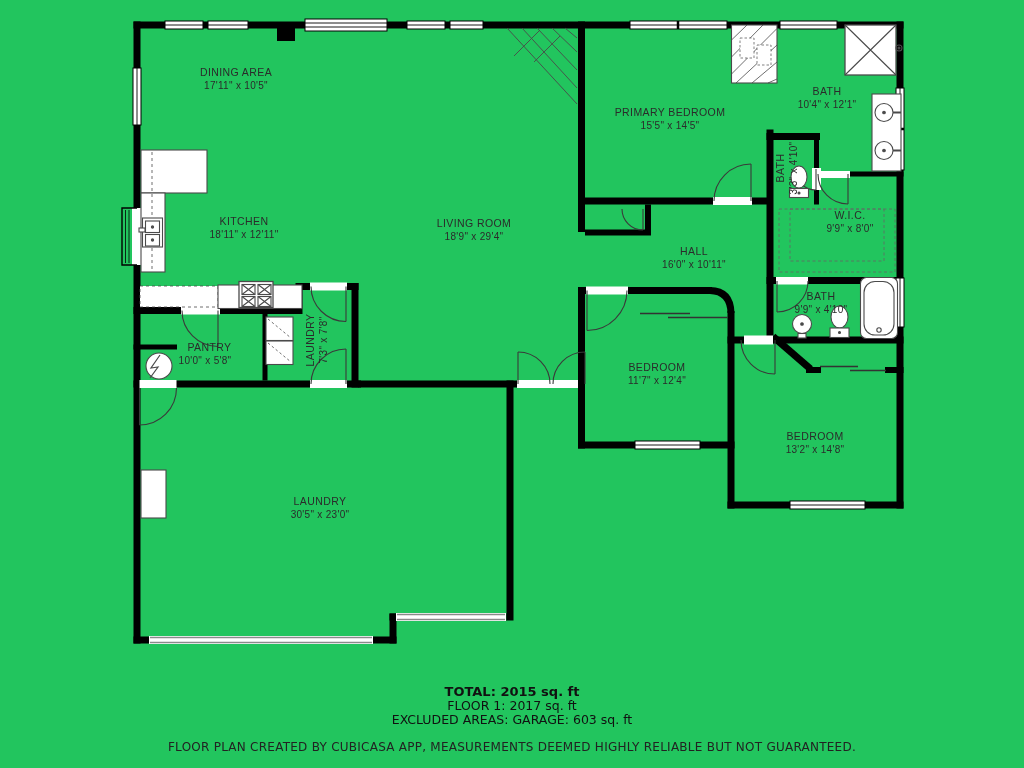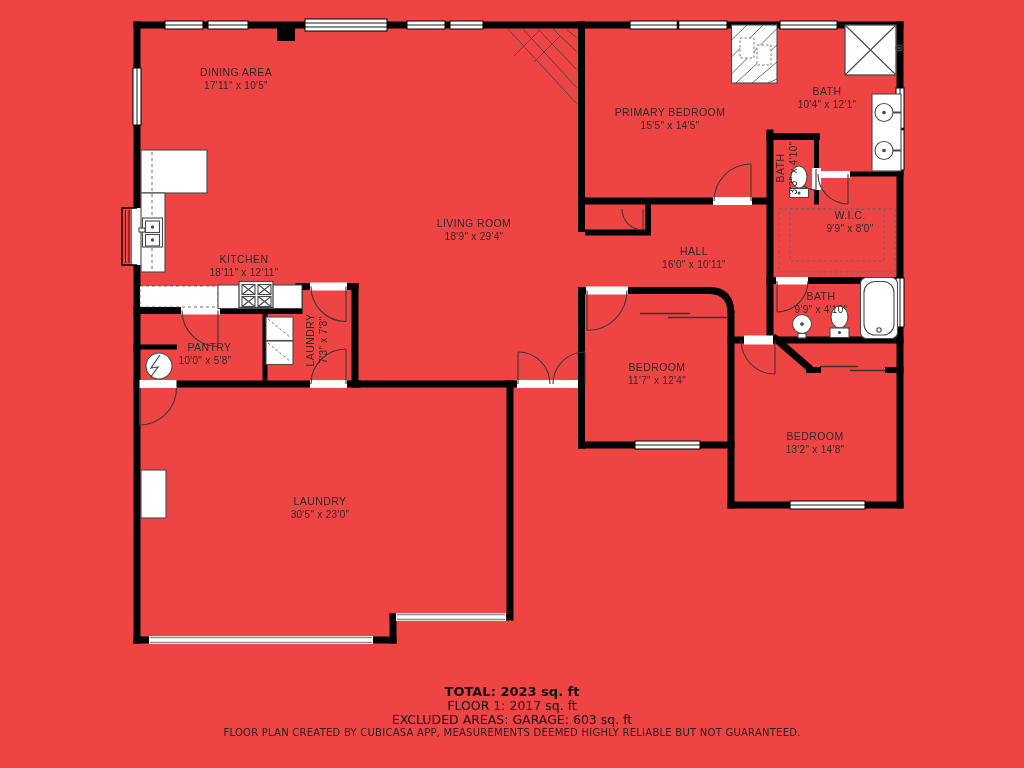--- a/index.html
+++ b/index.html
@@ -1,29 +1,29 @@
 <!DOCTYPE html>
 <html><head>
 <meta charset="utf-8">
 <style>
   html,body{margin:0;padding:0;background:#ffffff;}
-  #stage{position:relative;width:1024px;height:768px;background:#ef4444;overflow:hidden;
+  #stage{position:relative;width:1024px;height:768px;background:#22c55e;overflow:hidden;
          font-family:"Liberation Sans",sans-serif;text-decoration:underline;}
   #plan-svg{position:absolute;left:0;top:0;}
   #labels{position:absolute;left:0;top:0;width:1024px;height:768px;pointer-events:none;}
   .room-label{position:absolute;transform:translate(-50%,-50%);text-align:center;
               color:#2b2b2b;white-space:nowrap;line-height:13px;}
   .room-label.rot{transform:translate(-50%,-50%) rotate(-90deg);}
   .room-name{font-size:10.5px;letter-spacing:.4px;}
   .room-dims{font-size:10px;letter-spacing:.3px;}
   #footer{position:absolute;left:0;top:684px;width:1024px;text-align:center;color:#111;
           font-family:"DejaVu Sans",sans-serif;}
   .ft-total{font-size:13px;font-weight:bold;line-height:15px;}
   .ft-line{font-size:12.5px;line-height:14px;}
-  .ft-disclaimer{font-size:10px;letter-spacing:.25px;color:#222;}
+  .ft-disclaimer{margin-top:13px;font-size:12px;letter-spacing:.25px;color:#222;}
 </style>
 </head>
 <body>
 
 <div id="stage">
 
 <svg id="plan-svg" width="1024" height="768" viewBox="0 0 1024 768">
 
   <g stroke="#000" stroke-width="7" fill="none">
     <path d="M 133.5,25 H 903.5"></path>
@@ -296,21 +296,21 @@
       <circle cx="839.5" cy="332.5" r="1" fill="#4a4a4a"></circle>
     </g>
   </g>
 </svg>
 
 <div id="labels">
       <div class="room-label" style="left: 236px; top: 79px;">
         <div class="room-name">DINING AREA</div>
         <div class="room-dims">17'11" x 10'5"</div>
       </div>
-      <div class="room-label" style="left: 244px; top: 228px; margin-top: 38px;">
+      <div class="room-label" style="left: 244px; top: 228px;">
         <div class="room-name">KITCHEN</div>
         <div class="room-dims">18'11" x 12'11"</div>
       </div>
       <div class="room-label" style="left: 474px; top: 230px;">
         <div class="room-name">LIVING ROOM</div>
         <div class="room-dims">18'9" x 29'4"</div>
       </div>
       <div class="room-label" style="left: 670px; top: 119px;">
         <div class="room-name">PRIMARY BEDROOM</div>
         <div class="room-dims">15'5" x 14'5"</div>
@@ -351,19 +351,19 @@
         <div class="room-name">PANTRY</div>
         <div class="room-dims">10'0" x 5'8"</div>
       </div>
       <div class="room-label" style="left: 320px; top: 508px;">
         <div class="room-name">LAUNDRY</div>
         <div class="room-dims">30'5" x 23'0"</div>
       </div>
     </div>
 
 <div id="footer">
-  <div class="ft-total">TOTAL: 2023 sq. ft</div>
+  <div class="ft-total">TOTAL: 2015 sq. ft</div>
   <div class="ft-line">FLOOR 1: 2017 sq. ft</div>
   <div class="ft-line">EXCLUDED AREAS: GARAGE: 603 sq. ft</div>
   <div class="ft-disclaimer">FLOOR PLAN CREATED BY CUBICASA APP, MEASUREMENTS DEEMED HIGHLY RELIABLE BUT NOT GUARANTEED.</div>
 </div>
 
 </div>
 
 </body></html>

